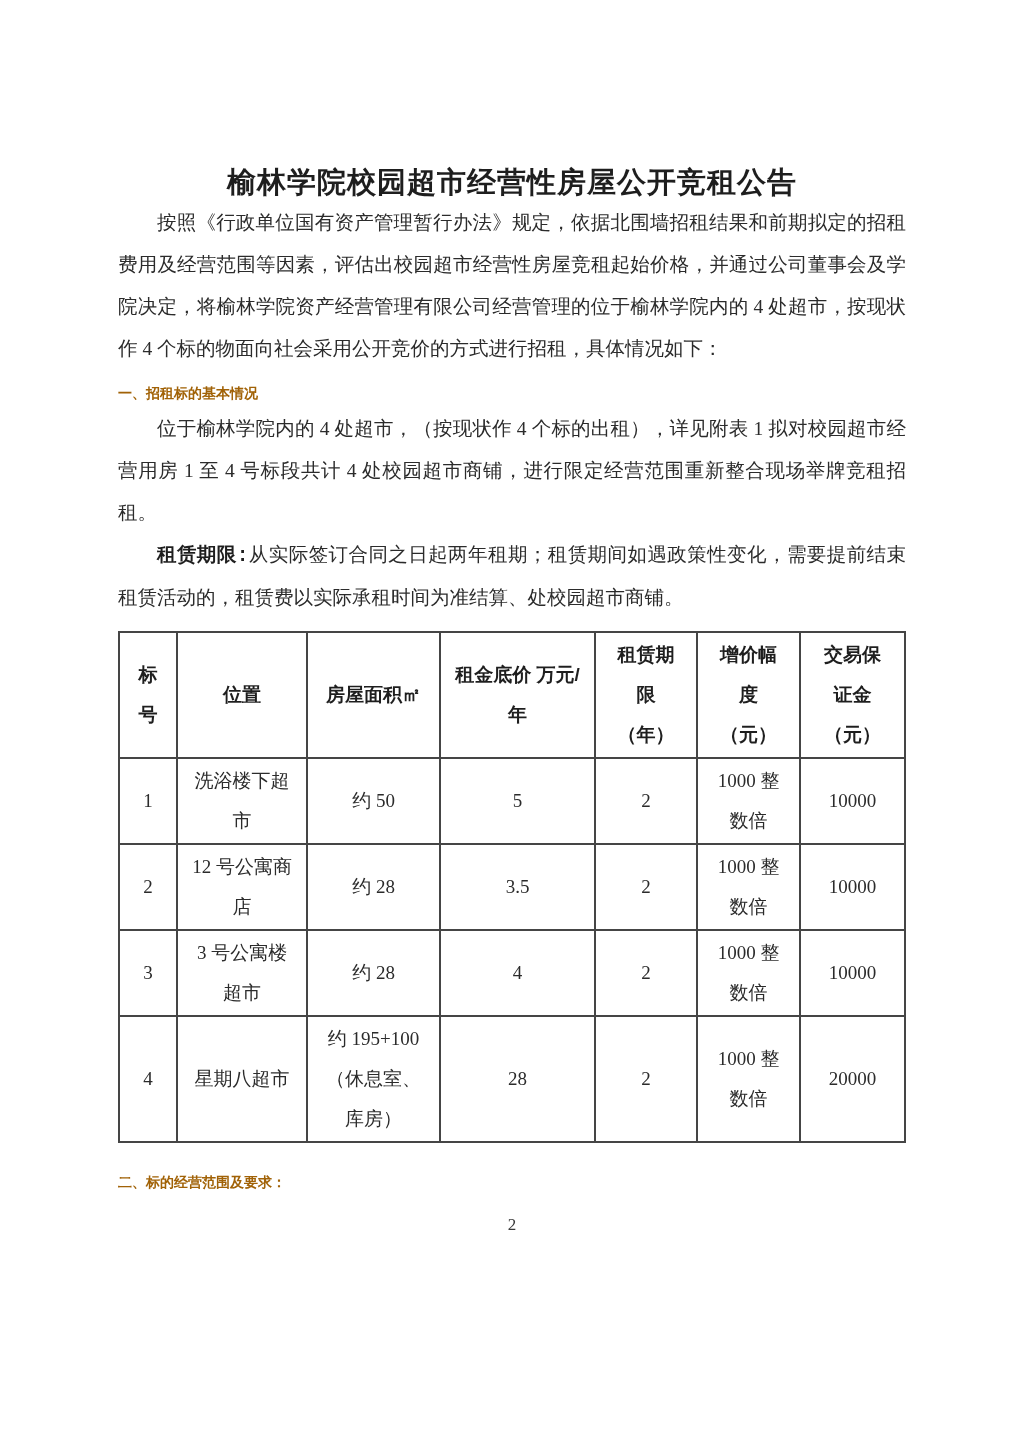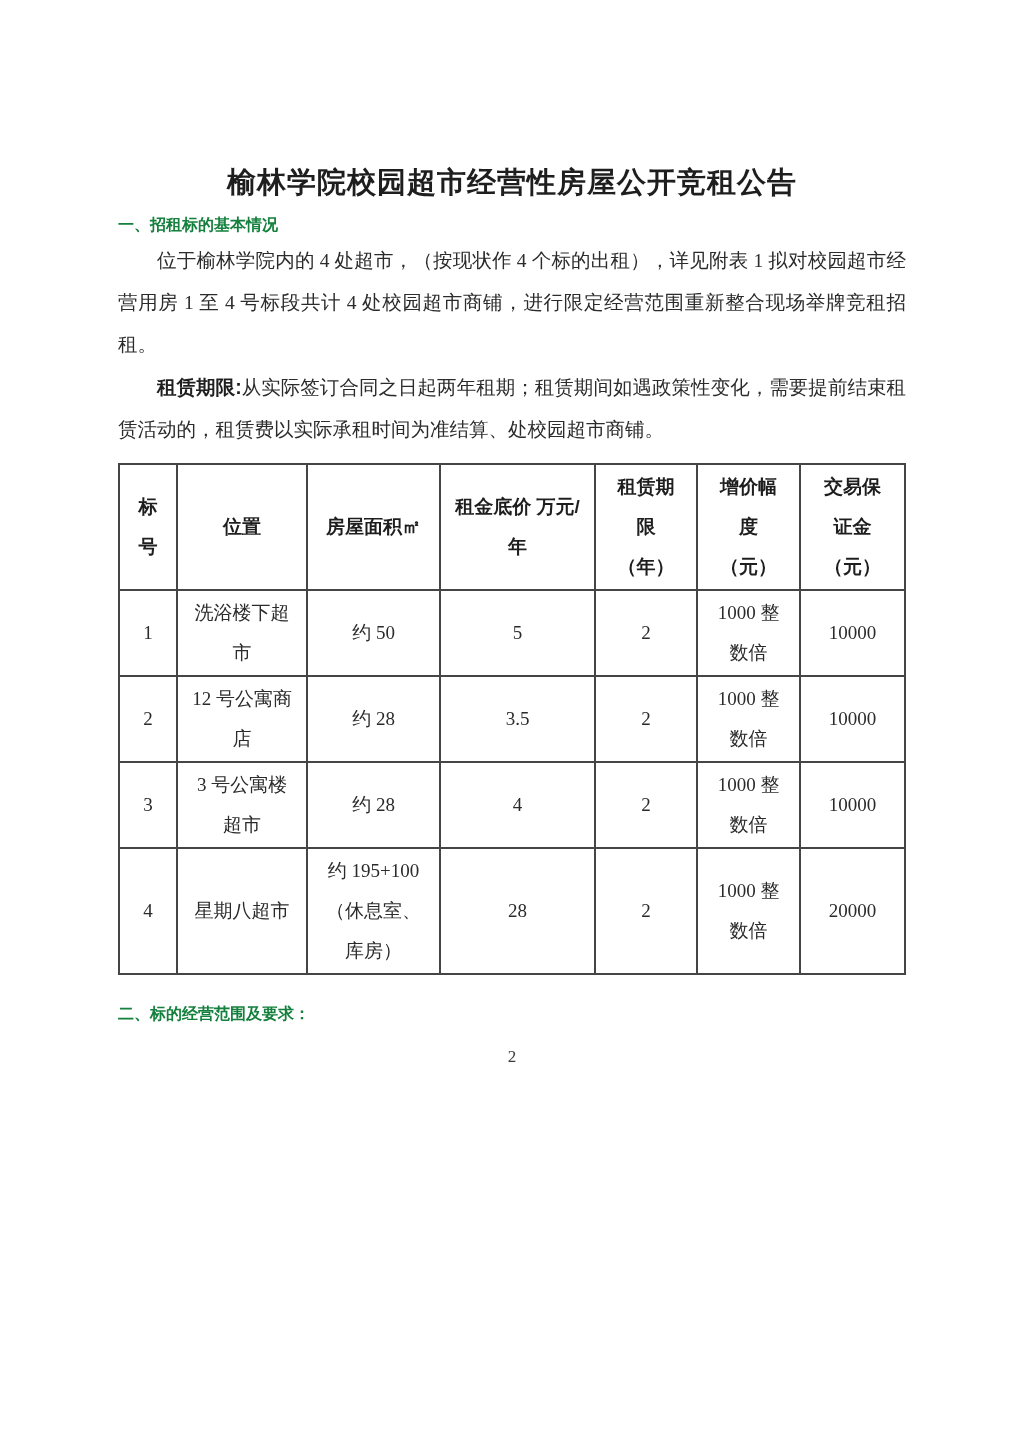--- a/index.html
+++ b/index.html
@@ -40,29 +40,29 @@
     font-size: 19.5px;
     line-height: 42px;
     text-align: justify;
     text-indent: 2em;
     color: #2b2b2b;
   }
   .para-1 { margin-top: 50px; }
   .section-heading {
     margin: 0;
     font-family: "Liberation Sans", "DejaVu Sans", sans-serif;
-    font-size: 16px;
+    font-size: 14px;
     line-height: 30px;
     font-weight: bold;
-    color: #15803d;
+    color: #a16207;
   }
   .heading-1 { margin-top: 8px; }
   .para-2 { margin-top: 14px; }
   .run-in-label {
-    font-family: Liberation Sans, sans-serif;
+    font-family: Liberation Mono, monospace;
     font-weight: bold;
     color: #1e1e1e;
   }
   .bid-table {
     margin-top: 12px;
     border-collapse: collapse;
     table-layout: fixed;
     width: 786px;
     font-size: 19px;
     color: #2b2b2b;
@@ -97,20 +97,21 @@
   }
 </style>
 </head>
 <body>
 
 <div class="page">
   <div class="content">
 
     <h1 class="doc-title">榆林学院校园超市经营性房屋公开竞租公告</h1>
 
+    <p class="body-para para-1">按照《行政单位国有资产管理暂行办法》规定，依据北围墙招租结果和前期拟定的招租费用及经营范围等因素，评估出校园超市经营性房屋竞租起始价格，并通过公司董事会及学院决定，将榆林学院资产经营管理有限公司经营管理的位于榆林学院内的 4 处超市，按现状作 4 个标的物面向社会采用公开竞价的方式进行招租，具体情况如下：</p>
 
     <h3 class="section-heading heading-1">一、招租标的基本情况</h3>
 
     <p class="body-para para-2">位于榆林学院内的 4 处超市，（按现状作 4 个标的出租），详见附表 1 拟对校园超市经营用房 1 至 4 号标段共计 4 处校园超市商铺，进行限定经营范围重新整合现场举牌竞租招租。</p>
 
     <p class="body-para"><span class="run-in-label">租赁期限:</span><span>从实际签订合同之日起两年租期；租赁期间如遇政策性变化，需要提前结束租赁活动的，租赁费以实际承租时间为准结算、处校园超市商铺。</span></p>
 
     <table class="bid-table">
       <colgroup>
         <col style="width:58px">

